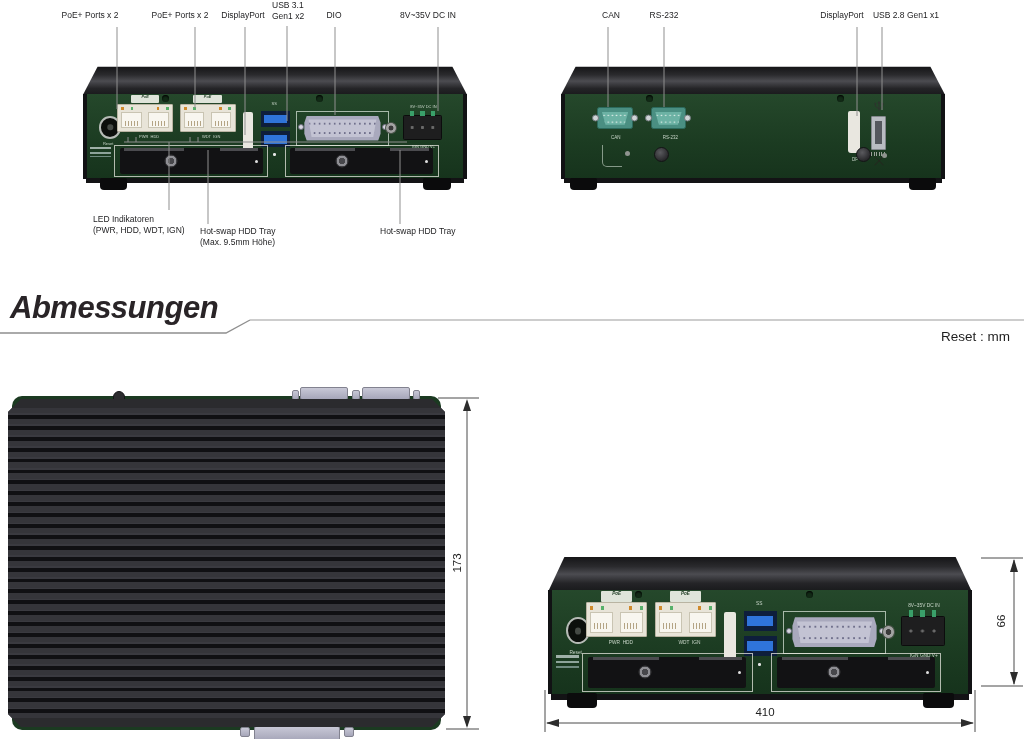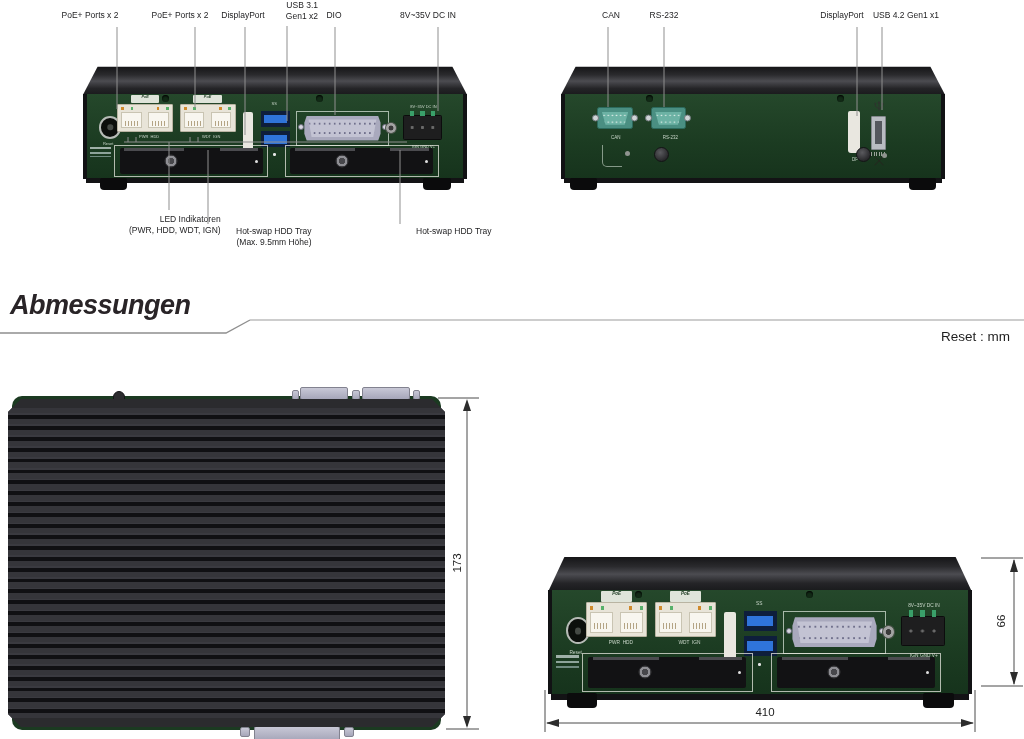--- a/index.html
+++ b/index.html
@@ -1,23 +1,23 @@
 <!DOCTYPE html>
 <html><head>
 <meta charset="utf-8">
 <style>
   html,body { margin:0; padding:0; background:#fff; }
   .page { position:relative; width:1024px; height:739px; background:#ffffff;
           font-family:"Liberation Sans", sans-serif; overflow:hidden; }
 
   
   .callout-label { position:absolute; font-size:8.5px; color:#1d1d1f; line-height:1.3;
-                   transform:translateX(-50%); text-align:right; white-space:nowrap; }
+                   transform:translateX(-50%); text-align:left; white-space:nowrap; }
   .callout-label.wrap { white-space:normal; width:46px; }
-  .callout-label.la { transform:none; text-align:right;margin-left:36px; }
+  .callout-label.la { transform:none; text-align:left; }
 
   
   .device { position:absolute; }
   .chassis-top { position:absolute; top:0; left:0; right:0; height:23%;
     background:linear-gradient(180deg,#131315 0%,#2a2a2d 30%,#4c4c51 52%,#242427 78%,#191a1c 100%);
     clip-path:polygon(0.8% 100%,4.5% 3%,95.5% 3%,99.2% 100%); }
   .panel { position:absolute; top:22.5%; left:0.8%; right:0.8%; height:68.5%; box-sizing:border-box;
     background:linear-gradient(180deg,#25482b,#1c3c22 55%,#16331c);
     border-left:4px solid #111214; border-right:4px solid #111214; }
   .bottom-strip { position:absolute; top:90.5%; left:1.5%; right:1.5%; height:4%; background:#131315; }
@@ -105,21 +105,21 @@
   .topview { position:absolute; }
   .tv-green { position:absolute; inset:0 4px; background:#1b3a21; border-radius:10px; }
   .tvc { position:absolute; background:linear-gradient(180deg,#c8c8d6,#a6a6b9); border:1px solid #82828f; border-radius:2px; box-sizing:border-box; }
   .tv-bump { position:absolute; width:12px; height:9px; background:#2c2c2f; border:1px solid #151518; border-radius:6px 6px 0 0; box-sizing:border-box; }
   .tv-body { position:absolute; left:0; right:0; top:3px; bottom:3px; background:#2b2b2e;
     clip-path:polygon(13px 0,calc(100% - 13px) 0,100% 13px,100% calc(100% - 13px),calc(100% - 13px) 100%,13px 100%,0 calc(100% - 13px),0 13px); }
   .tv-body::before { content:""; position:absolute; left:0; right:0; top:9px; bottom:9px;
     background:repeating-linear-gradient(180deg,#35353a 0 5.5px,#3a3a40 5.5px 7px,#101013 7px 10.9px); }
 
   
-  .section-title { position:absolute; font-style:italic; font-weight:bold; font-size:27px; color:#292427; letter-spacing:-0.5px; }
+  .section-title { position:absolute; font-style:italic; font-weight:bold; font-size:31px; color:#292427; letter-spacing:-0.5px; }
   .unit-label { position:absolute; right:14px; top:329px; font-size:13.5px; color:#1f1f1f; }
 
   .dim-label { position:absolute; font-size:11.5px; color:#1e1e1e; text-align:center; height:14px; line-height:14px; }
   .dim-label.rot { transform:rotate(-90deg); transform-origin:center; }
 
   svg.overlay { position:absolute; left:0; top:0; z-index:30; pointer-events:none; }
 </style>
 </head>
 <body>
 
@@ -128,21 +128,21 @@
   <div class="callout-label" style="left:90px;top:10px">PoE+ Ports x 2</div>
   <div class="callout-label" style="left:180px;top:10px">PoE+ Ports x 2</div>
   <div class="callout-label" style="left:243px;top:10px">DisplayPort</div>
   <div class="callout-label wrap" style="left:295px;top:0px">USB 3.1 Gen1 x2</div>
   <div class="callout-label" style="left:334px;top:10px">DIO</div>
   <div class="callout-label" style="left:428px;top:10px">8V~35V DC IN</div>
 
   <div class="callout-label" style="left:611px;top:10px">CAN</div>
   <div class="callout-label" style="left:664px;top:10px">RS-232</div>
   <div class="callout-label" style="left:842px;top:10px">DisplayPort</div>
-  <div class="callout-label" style="left:906px;top:10px">USB 4.2 Gen1 x1</div>
+  <div class="callout-label" style="left:906px;top:10px">USB 2.8 Gen1 x1</div>
 
   <div class="callout-label la" style="left:93px;top:214px">
     <div>LED Indikatoren</div>
     <div>(PWR, HDD, WDT, IGN)</div>
   </div>
   <div class="callout-label la" style="left:200px;top:226px">
     <div>Hot-swap HDD Tray</div>
     <div>(Max. 9.5mm Höhe)</div>
   </div>
   <div class="callout-label la" style="left:380px;top:226px">Hot-swap HDD Tray</div>

